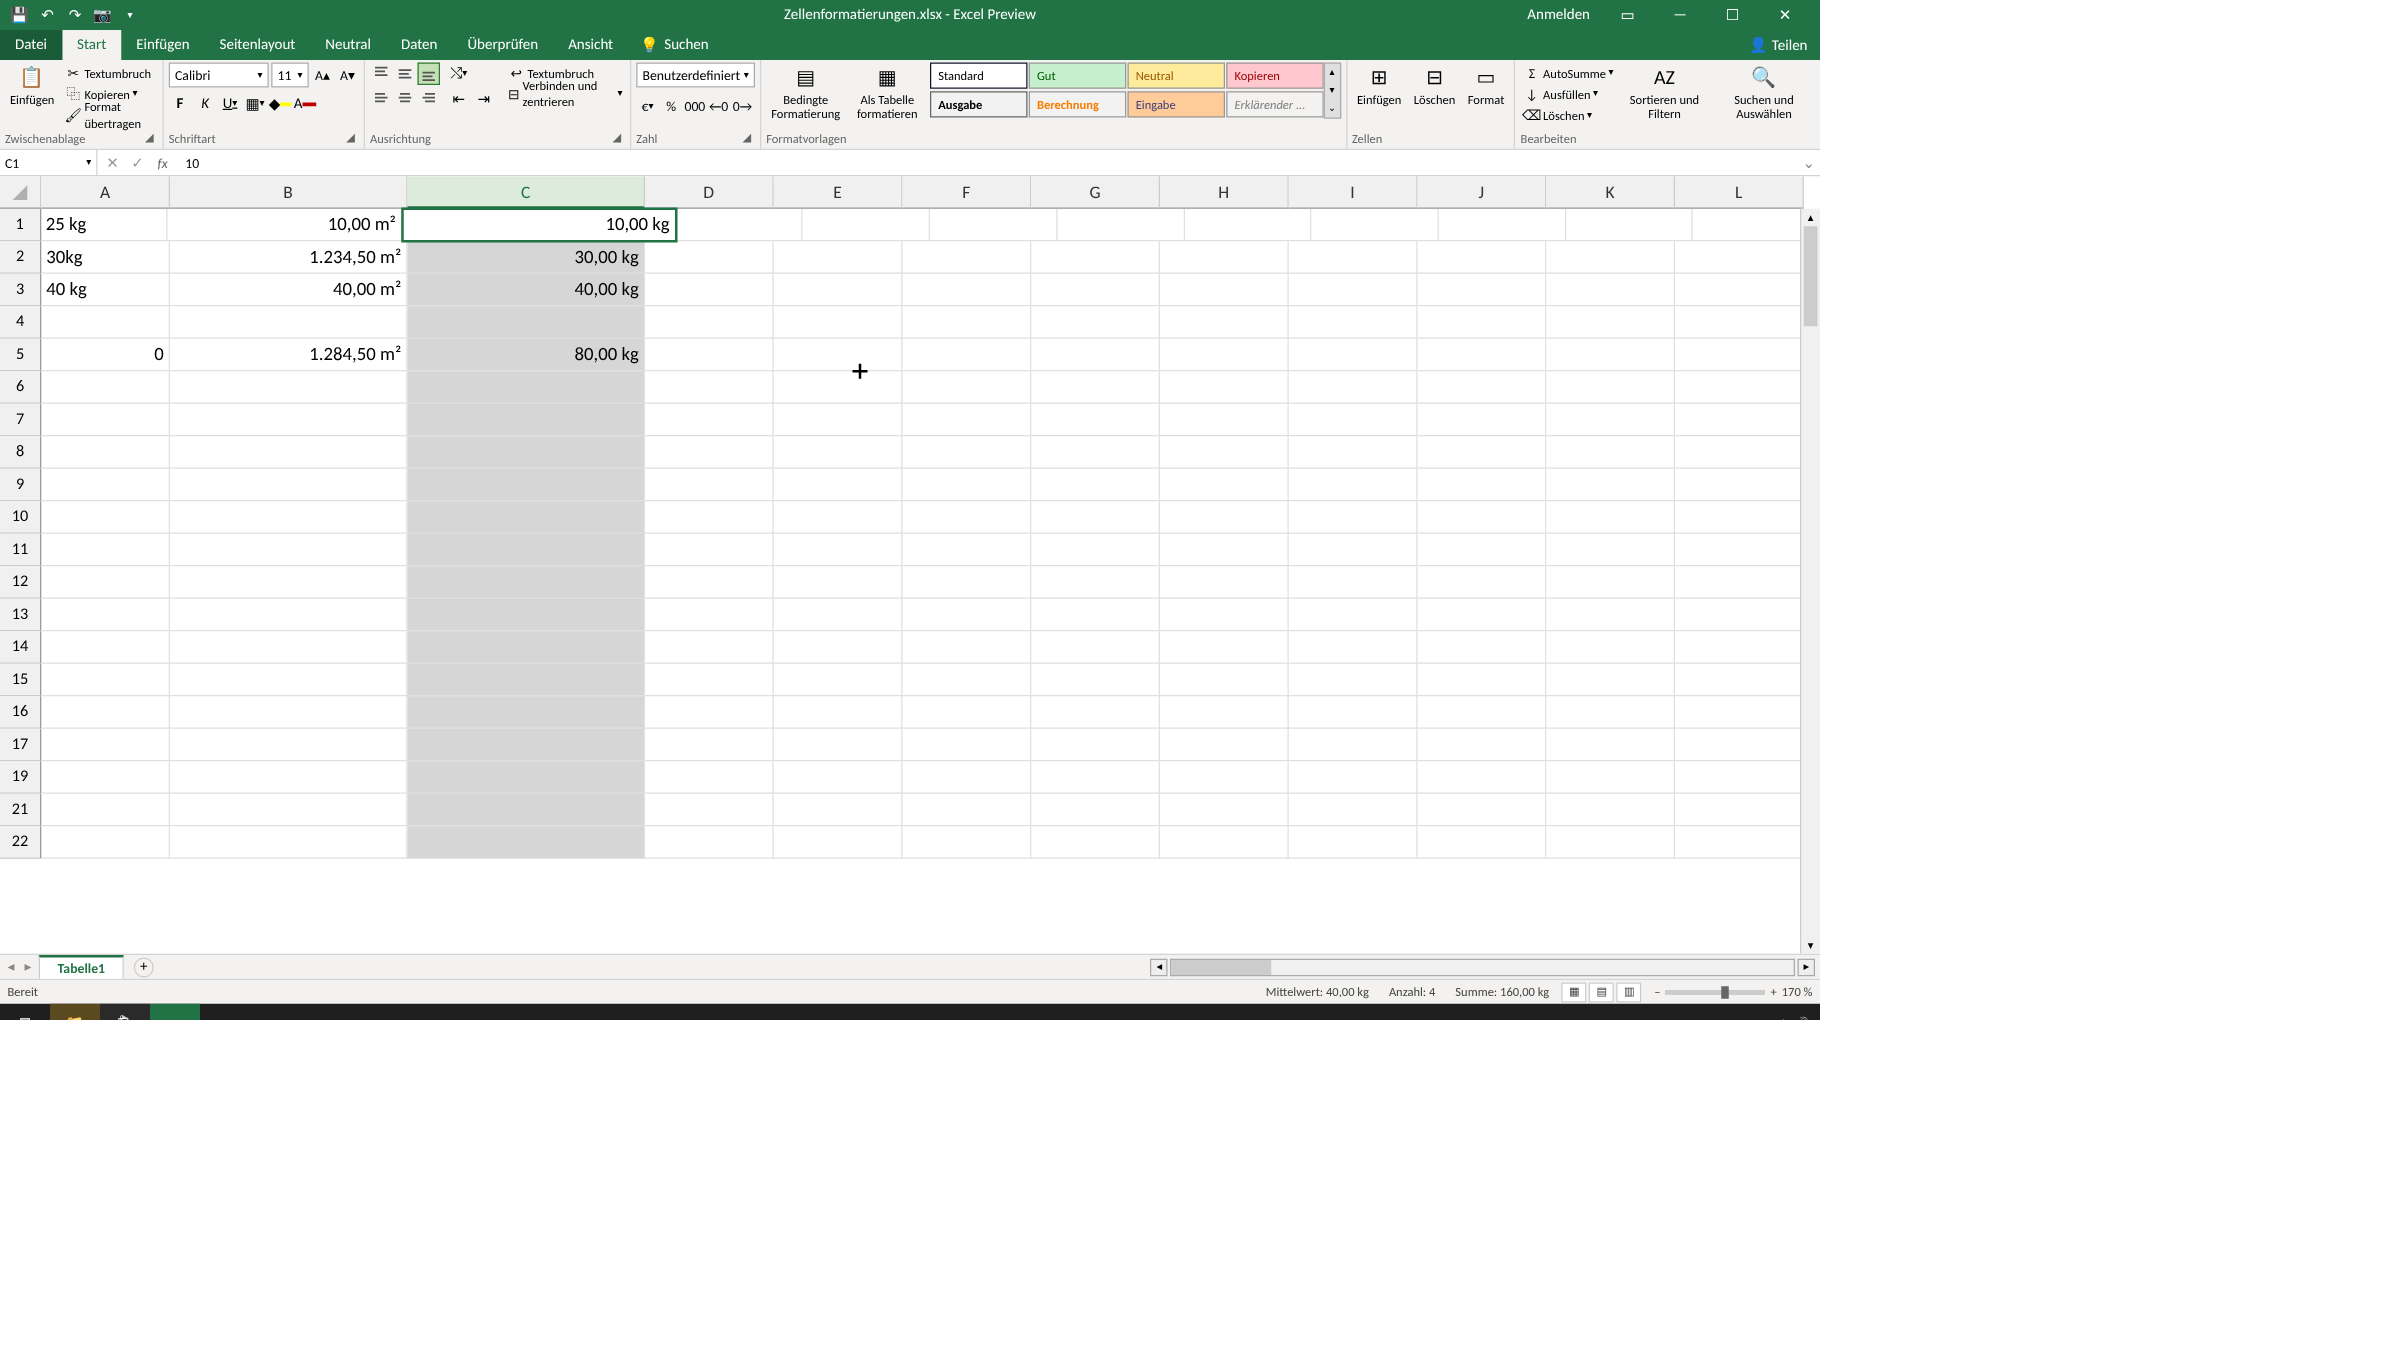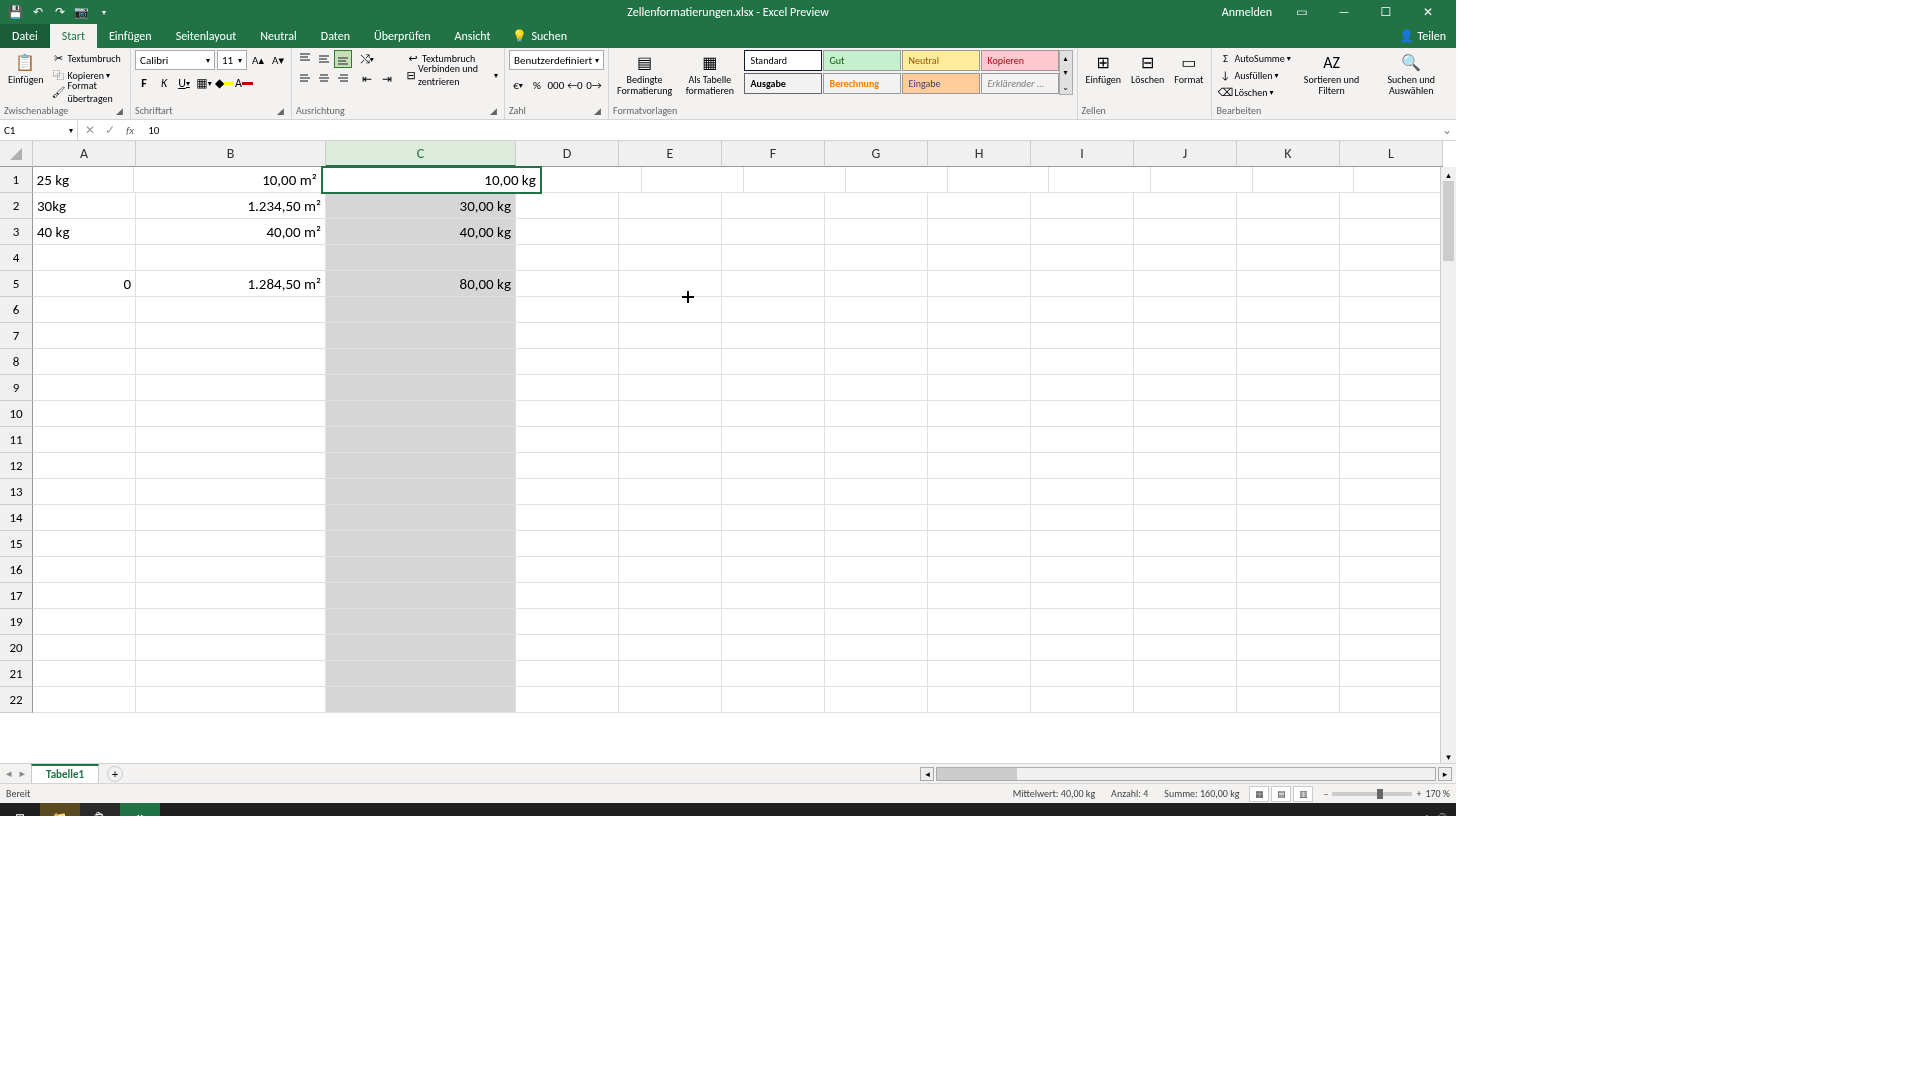--- a/index.html
+++ b/index.html
@@ -693,35 +693,20 @@
         <div class="cell" style="width:103px;height:26px"></div>
         <div class="cell" style="width:103px;height:26px"></div>
         <div class="cell" style="width:103px;height:26px"></div>
         <div class="cell" style="width:103px;height:26px"></div>
         <div class="cell" style="width:103px;height:26px"></div>
         <div class="cell" style="width:103px;height:26px"></div>
         <div class="cell" style="width:103px;height:26px"></div>
         <div class="cell" style="width:103px;height:26px"></div>
       </div>
       <div class="row">
-        <div class="row-header" style="height:26px">20</div>
-        <div class="cell" style="width:103px;height:26px"></div>
-        <div class="cell" style="width:190px;height:26px"></div>
-        <div class="cell cell-c" style="width:190px;height:26px"></div>
-        <div class="cell" style="width:103px;height:26px"></div>
-        <div class="cell" style="width:103px;height:26px"></div>
-        <div class="cell" style="width:103px;height:26px"></div>
-        <div class="cell" style="width:103px;height:26px"></div>
-        <div class="cell" style="width:103px;height:26px"></div>
-        <div class="cell" style="width:103px;height:26px"></div>
-        <div class="cell" style="width:103px;height:26px"></div>
-        <div class="cell" style="width:103px;height:26px"></div>
-        <div class="cell" style="width:103px;height:26px"></div>
-      </div>
-      <div class="row">
         <div class="row-header" style="height:26px">21</div>
         <div class="cell" style="width:103px;height:26px"></div>
         <div class="cell" style="width:190px;height:26px"></div>
         <div class="cell cell-c" style="width:190px;height:26px"></div>
         <div class="cell" style="width:103px;height:26px"></div>
         <div class="cell" style="width:103px;height:26px"></div>
         <div class="cell" style="width:103px;height:26px"></div>
         <div class="cell" style="width:103px;height:26px"></div>
         <div class="cell" style="width:103px;height:26px"></div>
         <div class="cell" style="width:103px;height:26px"></div>

